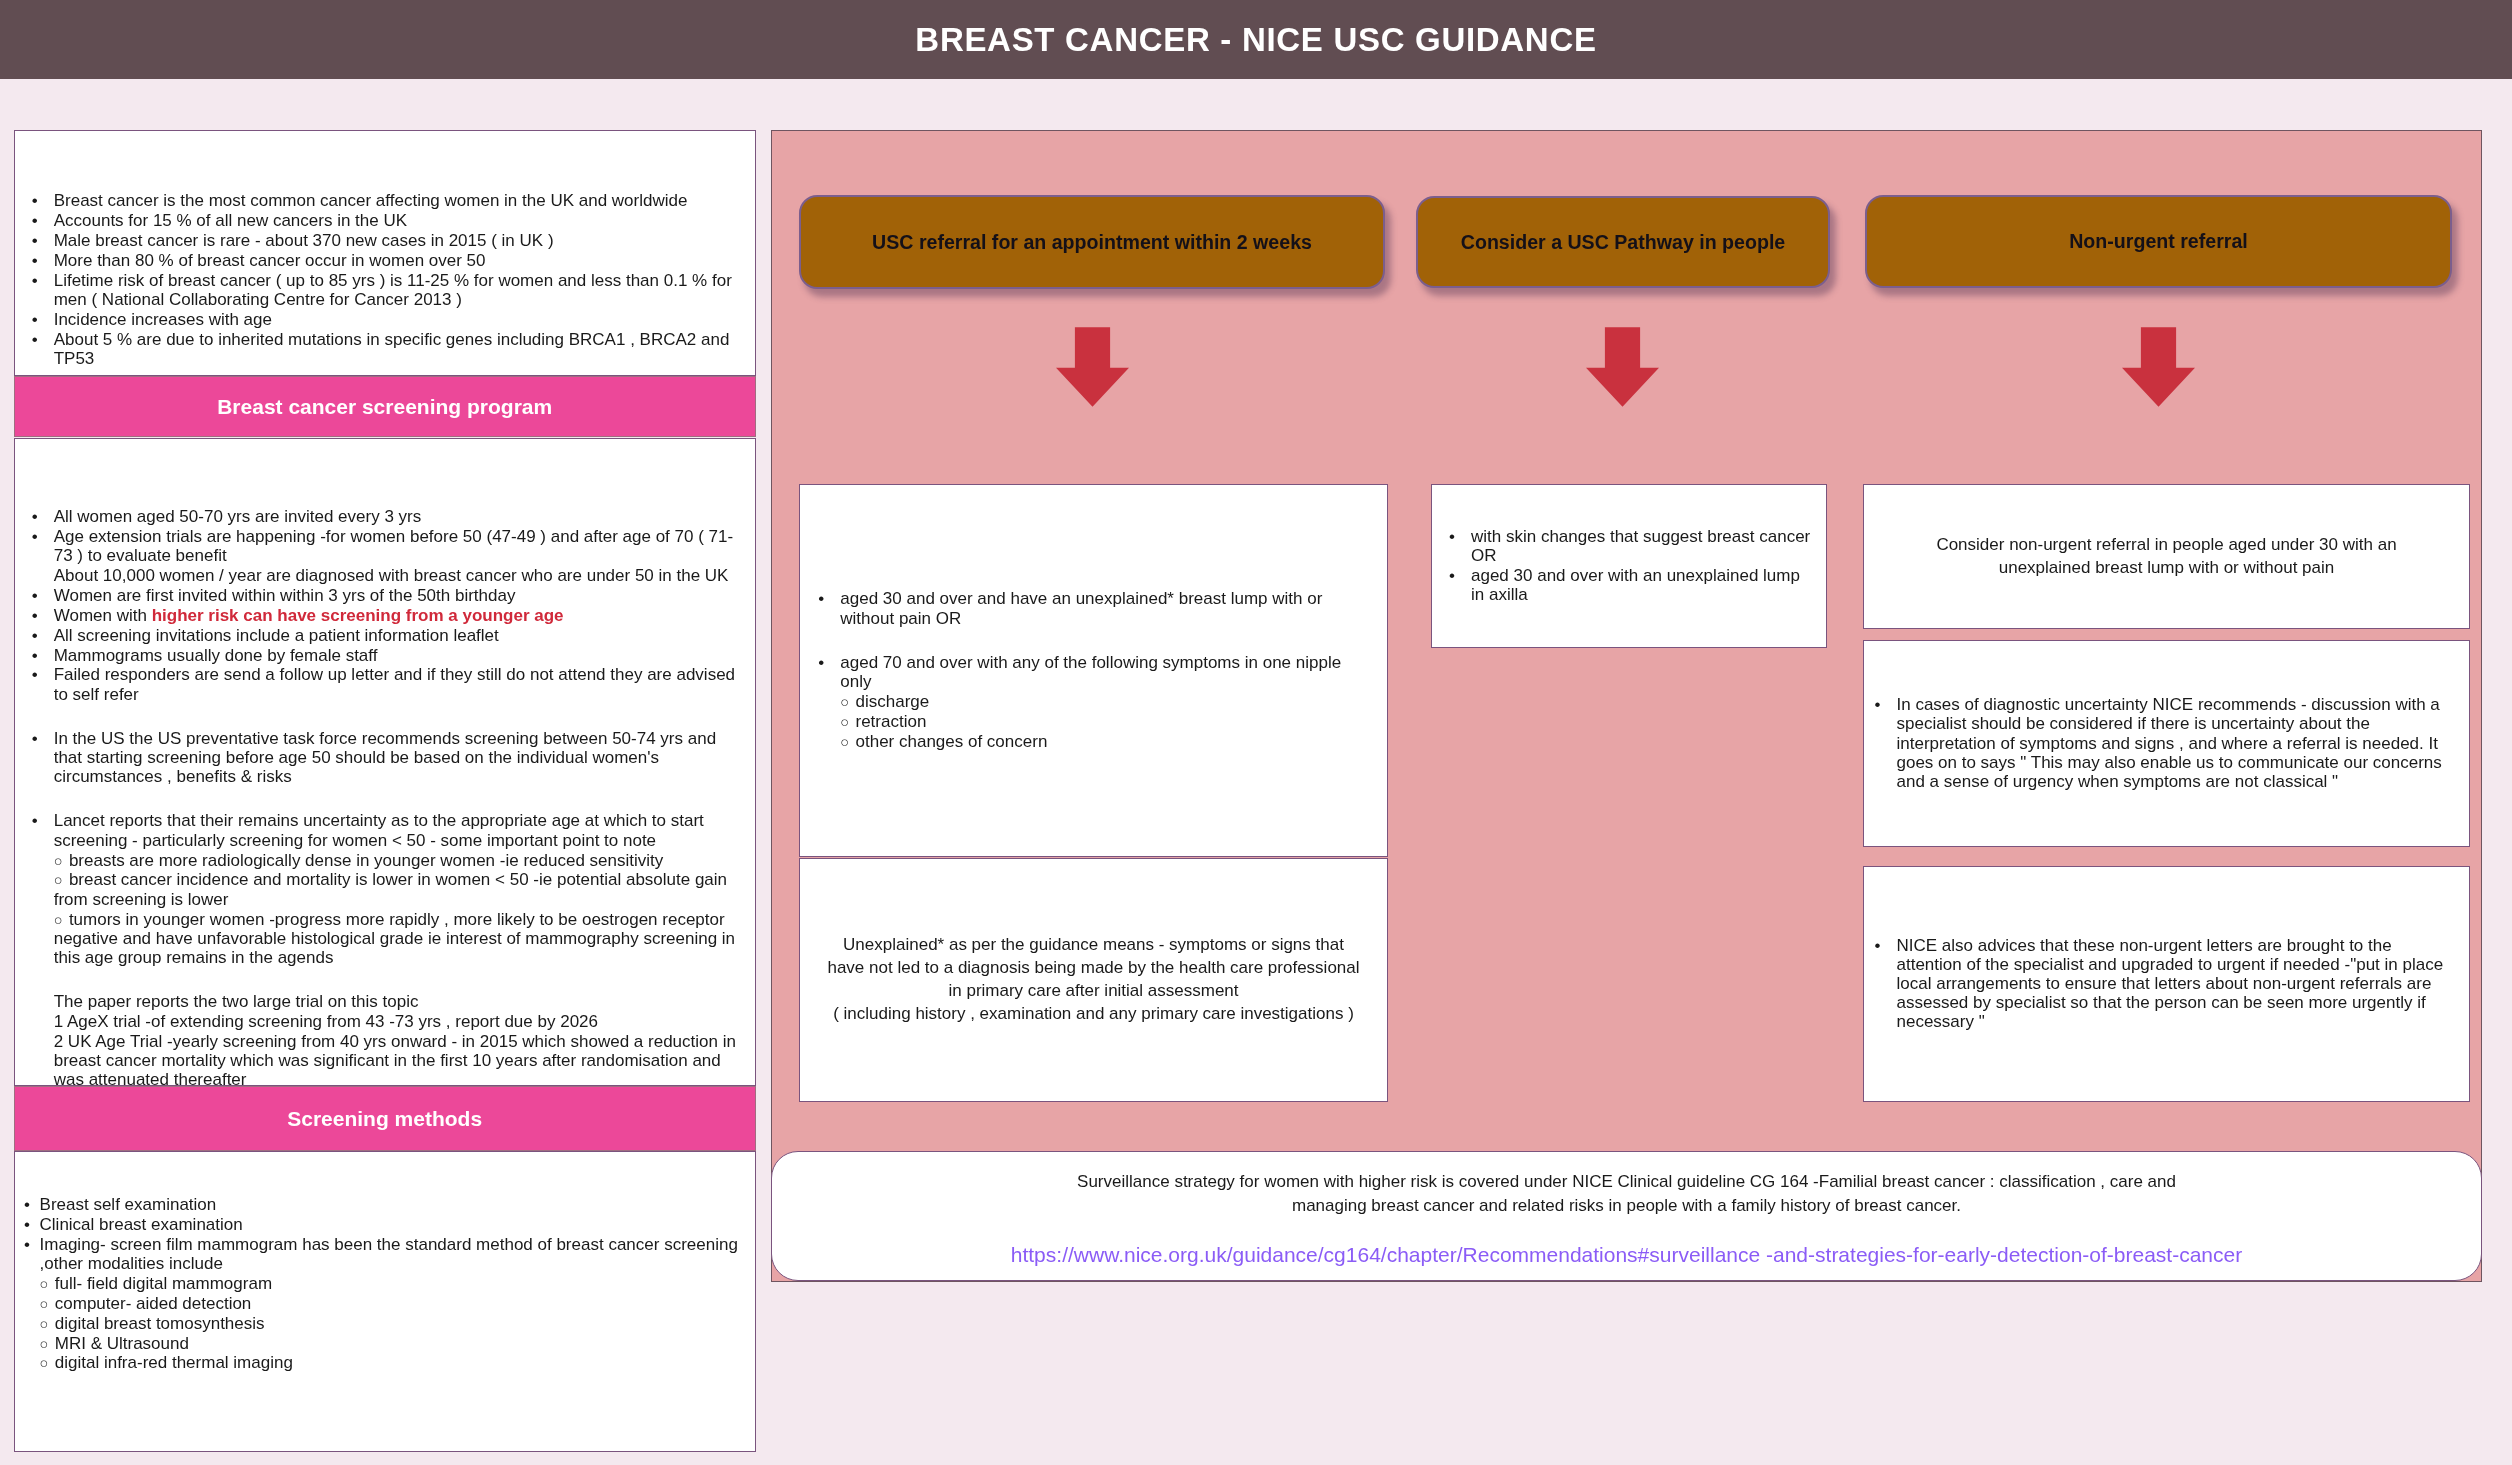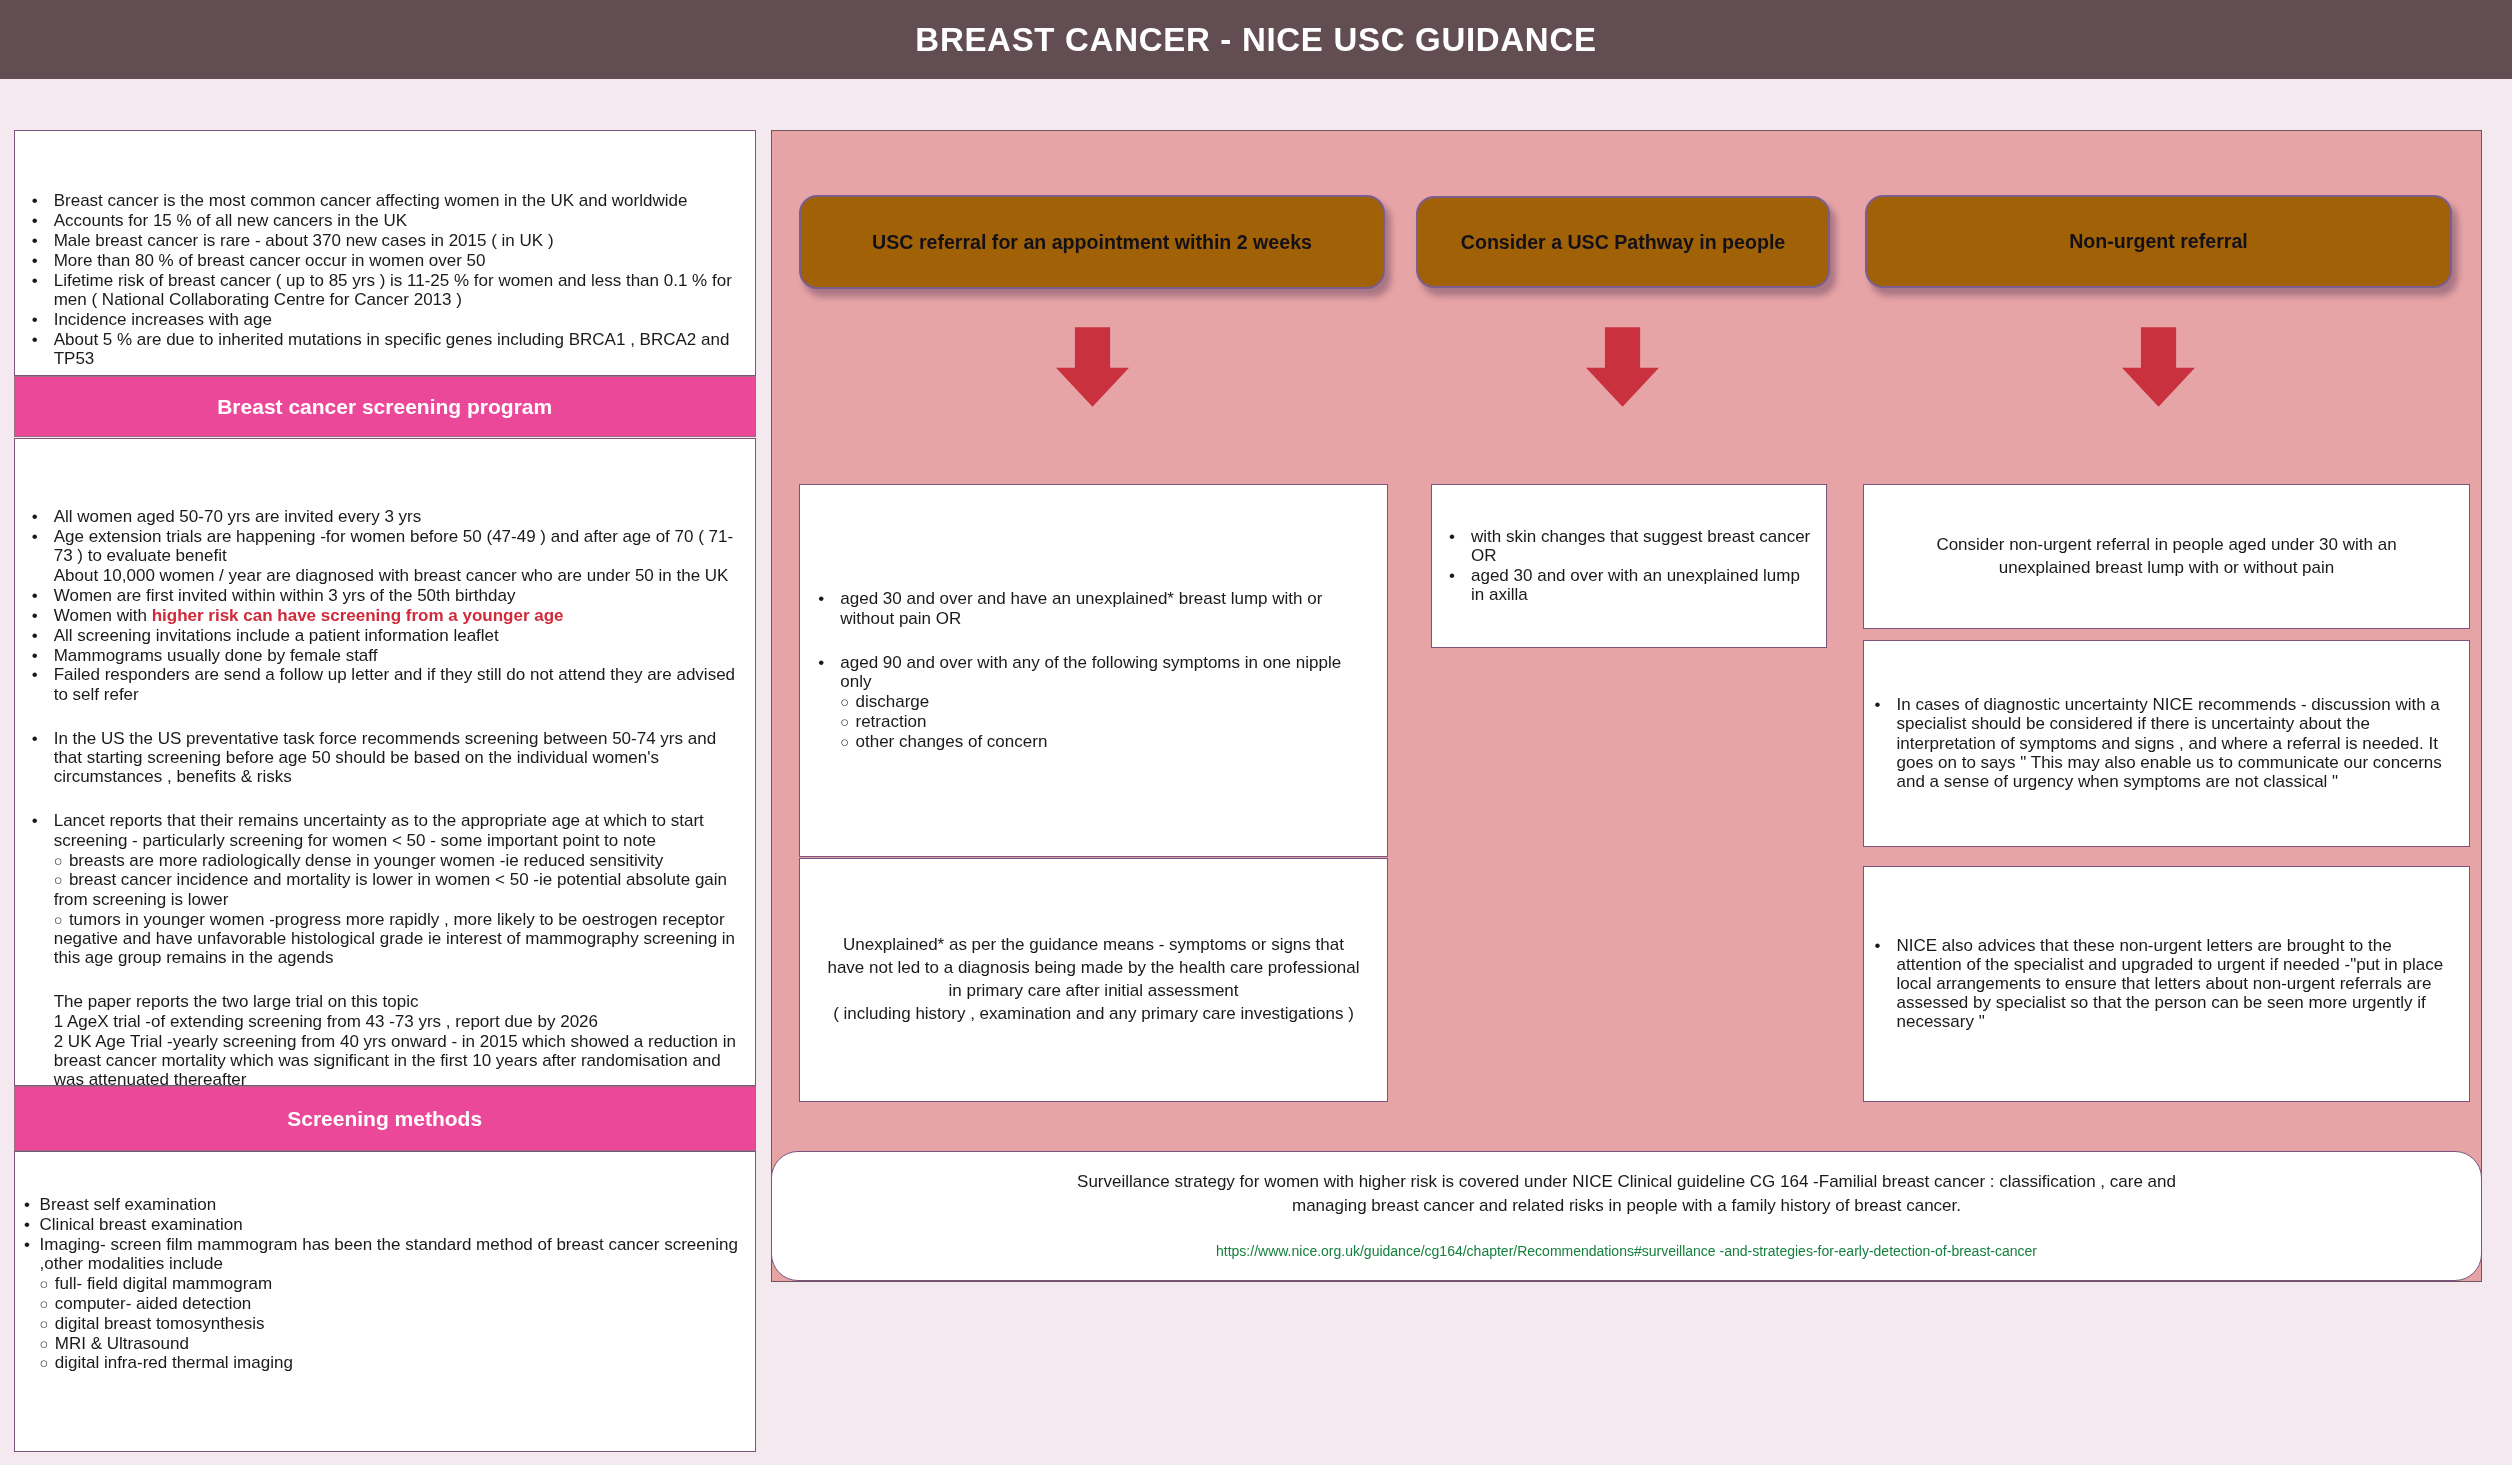--- a/index.html
+++ b/index.html
@@ -85,21 +85,21 @@
   #c3-box2{left:1863px;top:640px;width:607px;height:207px;padding:6.5px 11.8px 6.5px 10.5px;}
   #c3-box3{left:1863px;top:866px;width:607px;height:236px;padding:6.5px 11.8px 6.5px 10.5px;}
 
   
   #strip{
     left:771px;top:1151px;width:1711px;height:130px;
     display:flex;flex-direction:column;align-items:center;justify-content:flex-start;
     padding-top:18.3px;text-align:center;border-radius:27px;
   }
   #strip .note{font-size:17px;line-height:1.38;max-width:1112px;margin:0;}
-  #strip .link{font-size:14px;margin-top:26px;color:#15803d;text-decoration:none;}
+  #strip .link{font-size:21px;margin-top:26px;color:#8b5cf6;text-decoration:none;}
 </style>
 </head>
 <body>
 
 <div id="page">
 
   <div class="title-bar">
     <h1>BREAST CANCER - NICE USC GUIDANCE</h1>
   </div>
 
@@ -255,21 +255,21 @@
   </div>
 
   <div class="wbox flowbox" id="c1-box1">
     <div class="blist">
         <div class="li">
           <span class="mk">•</span>
           <span class="tx"><span>aged 30 and over and have an unexplained* breast lump with or without pain OR</span></span>
         </div>
         <div class="li gap">
           <span class="mk">•</span>
-          <span class="tx"><span>aged 90 and over with any of the following symptoms in one nipple only</span></span>
+          <span class="tx"><span>aged 70 and over with any of the following symptoms in one nipple only</span></span>
         </div>
         <div class="li sub"><span class="mk">○</span><span class="tx"><span>discharge</span></span></div>
         <div class="li sub"><span class="mk">○</span><span class="tx"><span>retraction</span></span></div>
         <div class="li sub"><span class="mk">○</span><span class="tx"><span>other changes of concern</span></span></div>
       </div>
   </div>
 
   <div class="wbox flowbox" id="c1-box2">Unexplained* as per the guidance means - symptoms or signs that have not led to a diagnosis being made by the health care professional in primary care after initial assessment
 ( including history , examination and any primary care investigations )</div>
 

